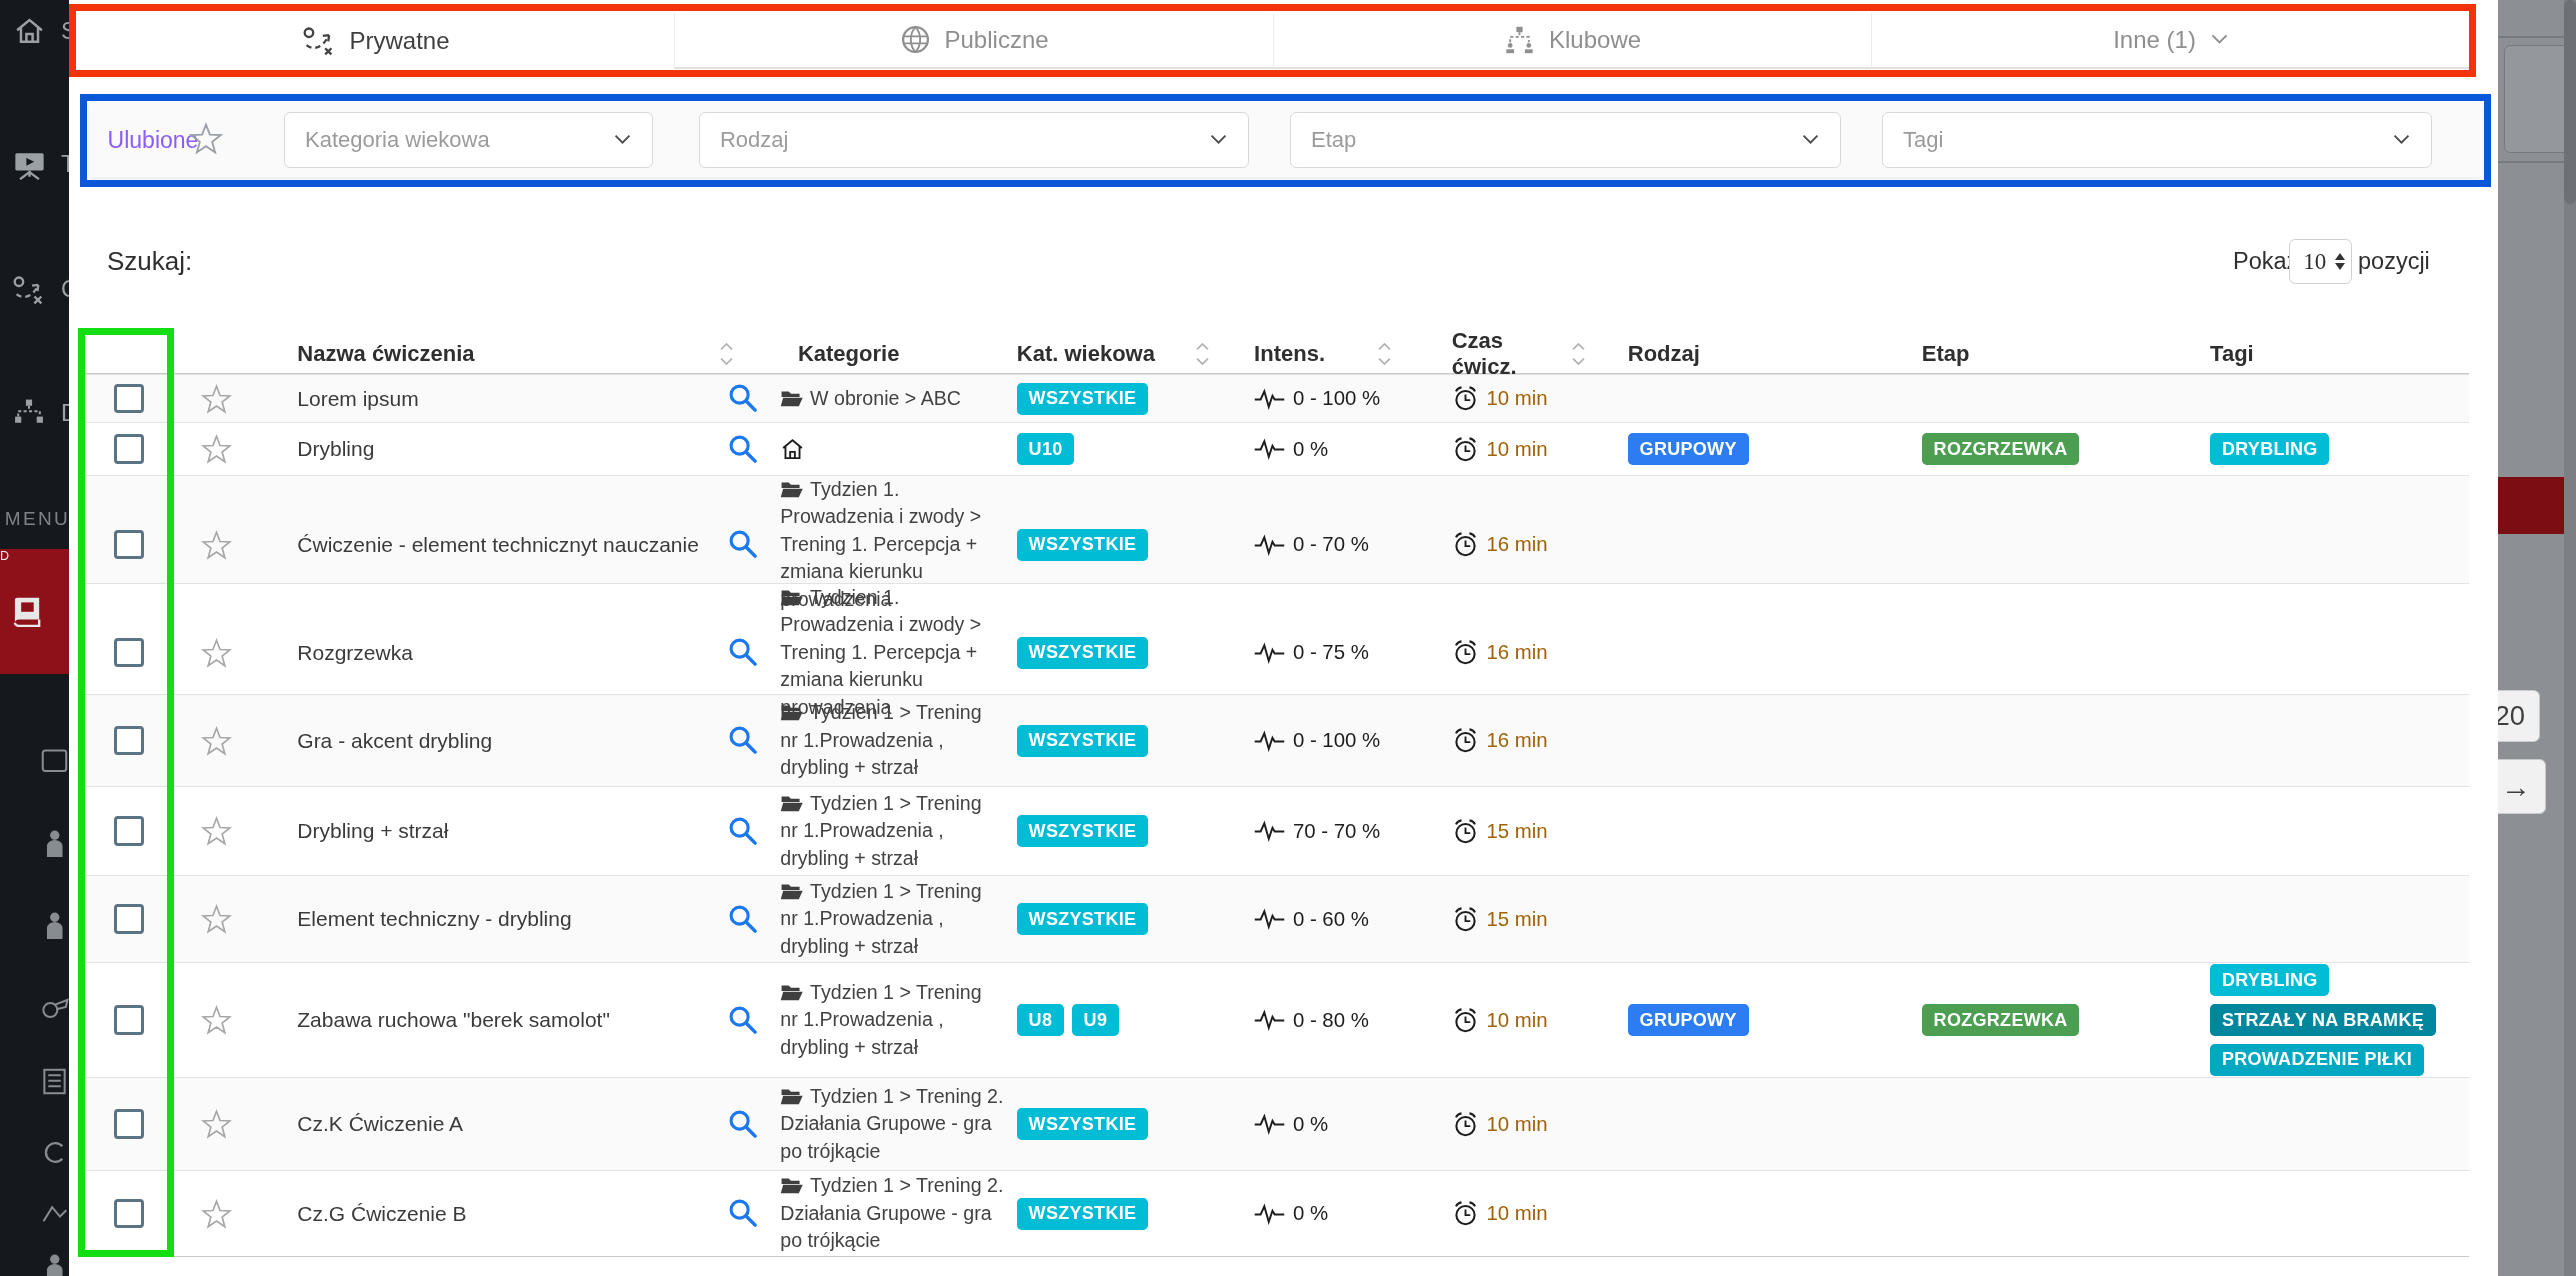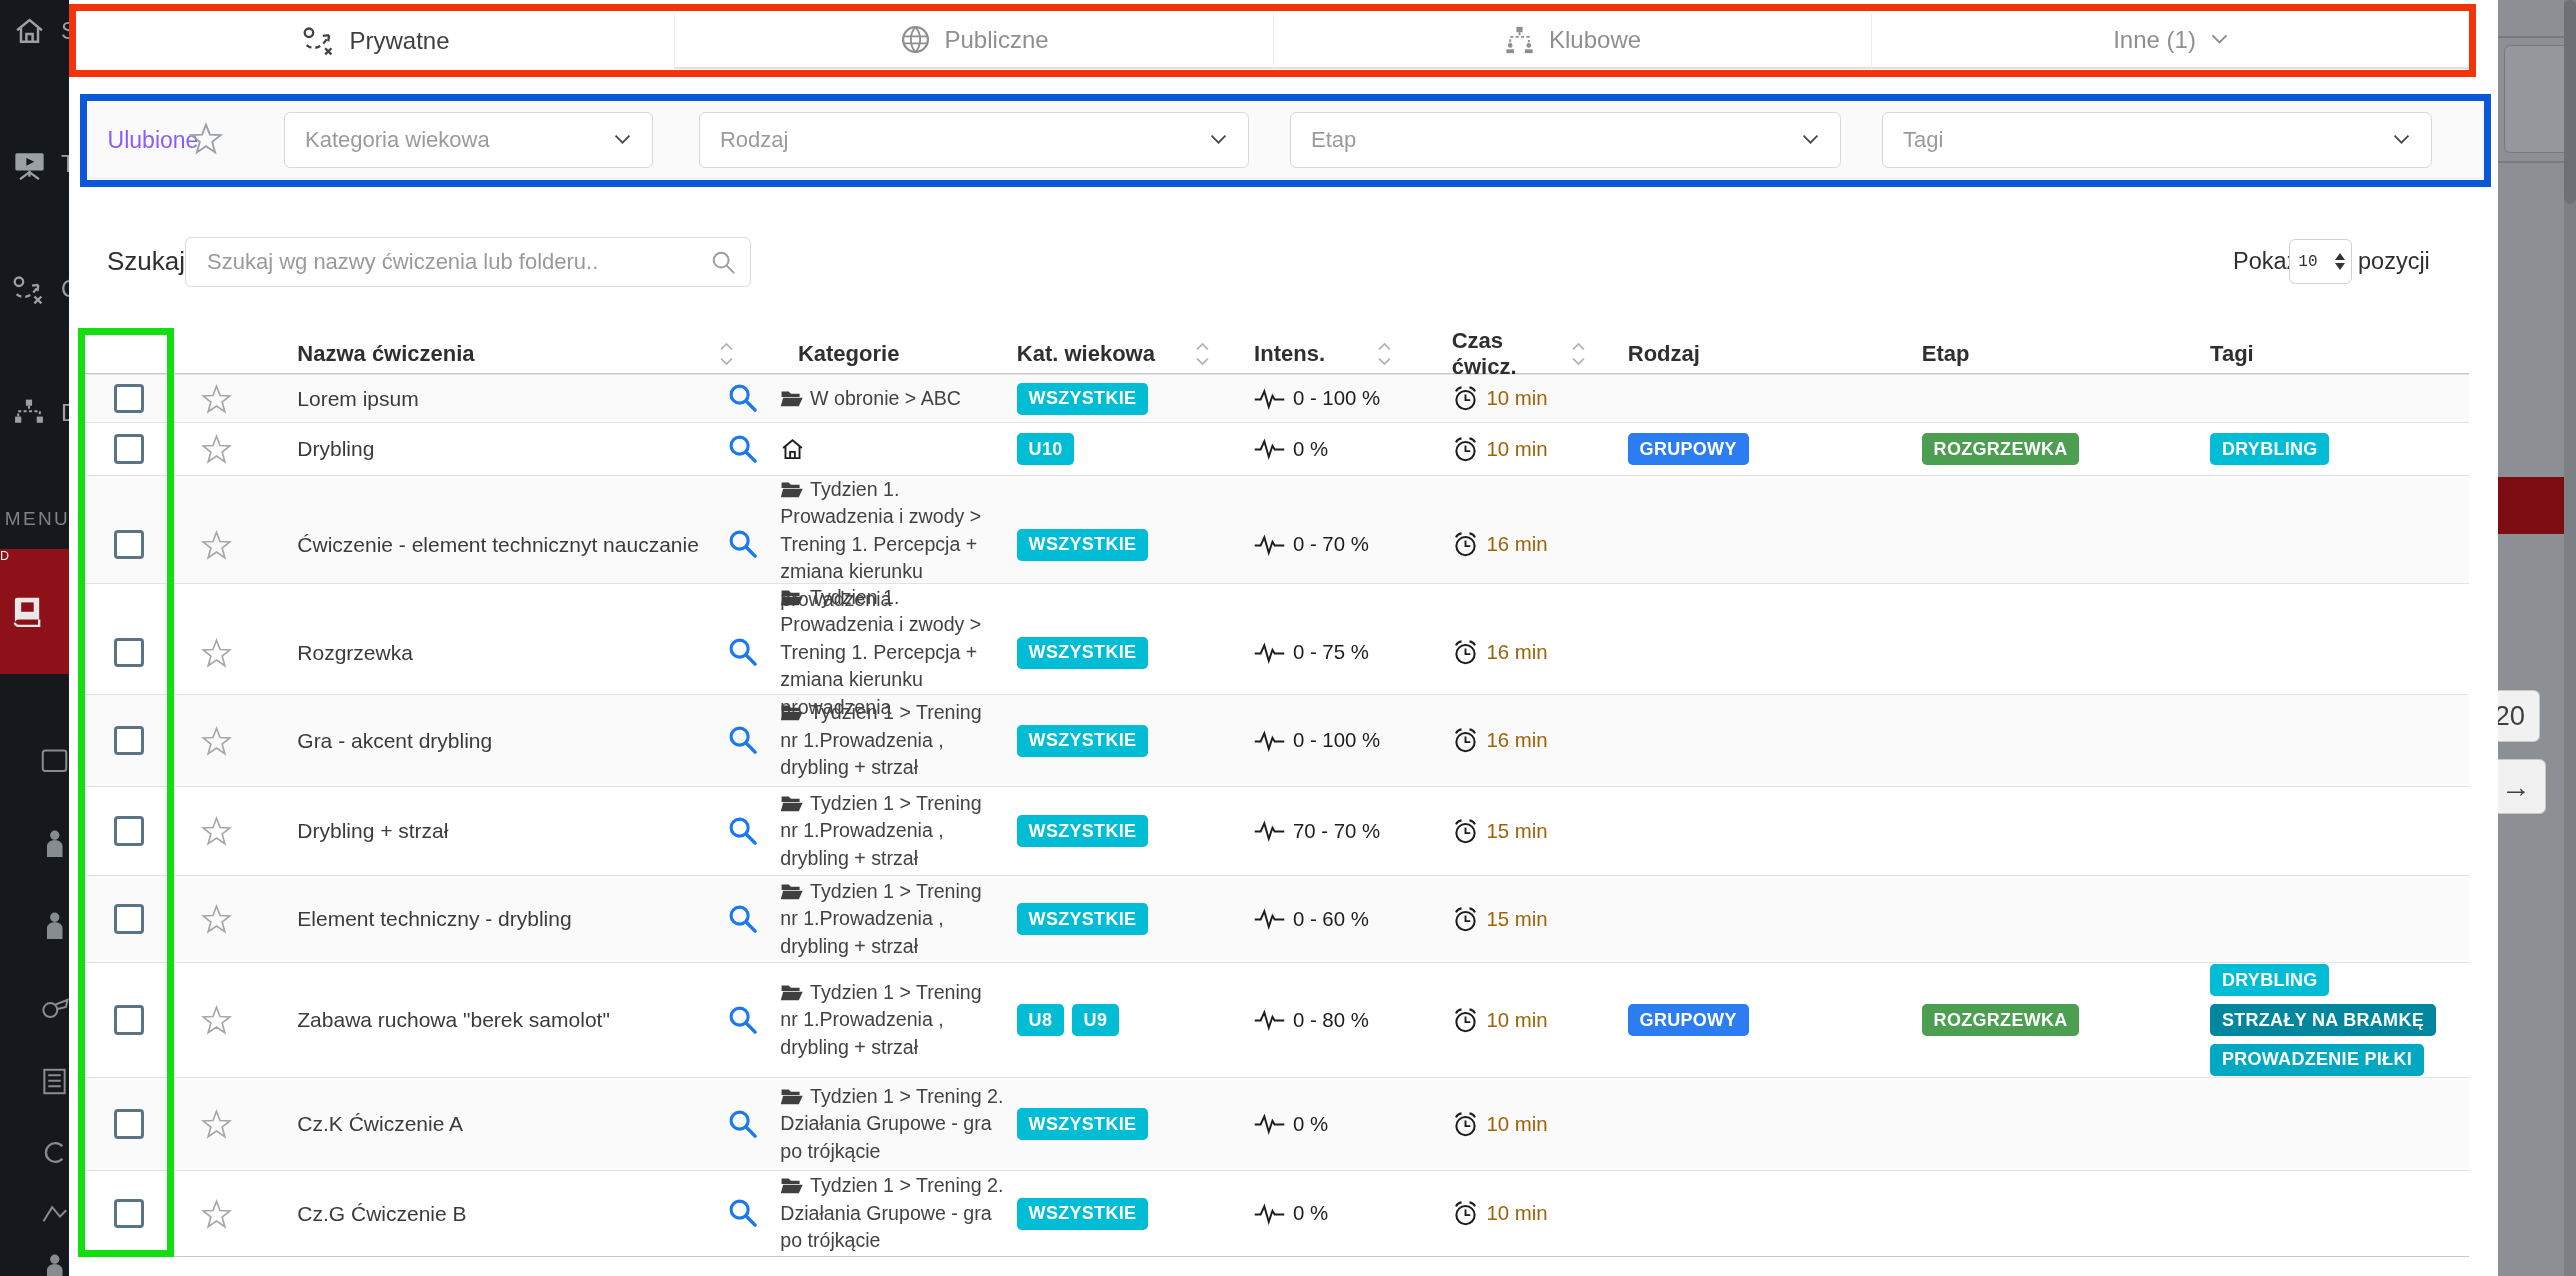--- a/index.html
+++ b/index.html
@@ -38,21 +38,21 @@
   .search-label{position:absolute;left:38px;top:235px;height:53px;display:flex;align-items:center;font-size:26px;color:#2f2f2f;}
   .search-box{position:absolute;left:116px;top:237px;width:566px;height:50px;box-sizing:border-box;
               border:1.6px solid #d8d8d8;border-radius:6.3px;background:#fff;display:flex;align-items:center;padding:0 14px 0 19px;}
   .search-box input{flex:1;border:none;outline:none;font-size:22px;color:#444;font-family:"Liberation Sans",sans-serif;background:transparent;}
   .search-box input::placeholder{color:#9a9a9a;}
   .pag{position:absolute;top:235px;height:53px;display:flex;align-items:center;font-size:23.5px;color:#2f2f2f;}
   .pag-show{left:2164px;}
   .pag-items{left:2289px;}
   .pag-box{position:absolute;left:2220px;top:239px;width:63px;height:45px;box-sizing:border-box;border:1.6px solid #cfcfcf;border-radius:6.3px;
            background:#fff;display:flex;align-items:center;justify-content:center;gap:6.3px;}
-  .pag-box input{width:28px;border:none;outline:none;font-size:16px;color:#2f2f2f;text-align:left;font-family:Liberation Mono, monospace;background:transparent;}
+  .pag-box input{width:28px;border:none;outline:none;font-size:23px;color:#2f2f2f;text-align:right;font-family:Liberation Serif, serif;background:transparent;}
   .spin{display:flex;flex-direction:column;gap:2.4px;cursor:pointer;}
   .spin i{display:block;width:0;height:0;border-left:5.5px solid transparent;border-right:5.5px solid transparent;}
   .spin .up{border-bottom:7px solid #333;}
   .spin .dn{border-top:7px solid #333;}
   
   .table{position:absolute;left:13.3px;top:328px;width:2387px;}
   .tr{display:grid;grid-template-columns:93px 83px 448px 74px 231px 231px 200px 180px 294px 286px 267px;align-items:center;box-sizing:border-box;}
   .thead{height:46px;border-bottom:1.6px solid #c8c8c8;}
   .th{font-size:22px;font-weight:700;color:#2f2f2f;display:flex;align-items:center;}
   .th .sort{margin-left:auto;display:flex;}
@@ -282,29 +282,20 @@
       <span>Tagi</span>
       <span class="chev">
           <svg width="17" height="11" viewBox="0 0 22 14">
             <path d="M2 2 L11 11 L20 2" fill="none" stroke="#4a4a4a" stroke-width="2.4"></path>
           </svg>
         </span>
     </div>
   </div>
 
   <div class="search-label">Szukaj:</div>
-  <div class="search-box">
-    <input type="text" placeholder="Szukaj wg nazwy ćwiczenia lub folderu.." style="">
-    <span>
-      <svg width="25" height="25" viewBox="0 0 32 32">
-          <circle cx="13" cy="13" r="9.5" fill="none" stroke="#9e9e9e" stroke-width="2.6"></circle>
-          <path d="M20 20 L29 29" stroke="#9e9e9e" stroke-width="2.6" stroke-linecap="round"></path>
-        </svg>
-    </span>
-  </div>
   <div class="pag pag-show">Pokaż</div>
   <div class="pag-box">
     <input value="10" style="">
     <span class="spin">
         <i class="up"></i>
         <i class="dn"></i>
       </span>
   </div>
   <div class="pag pag-items">pozycji</div>
 

